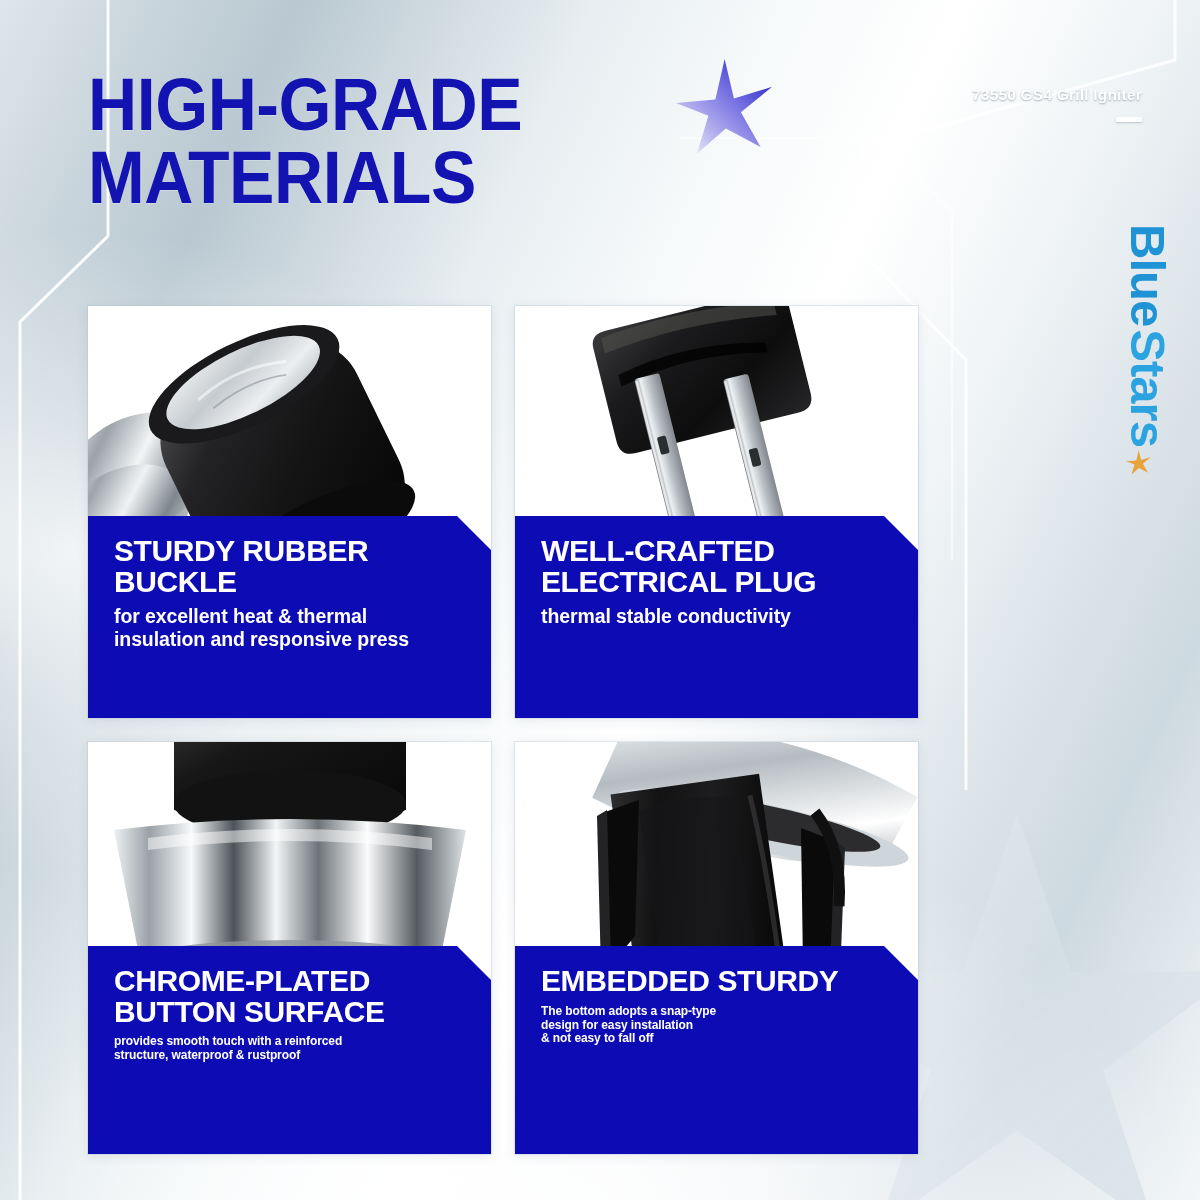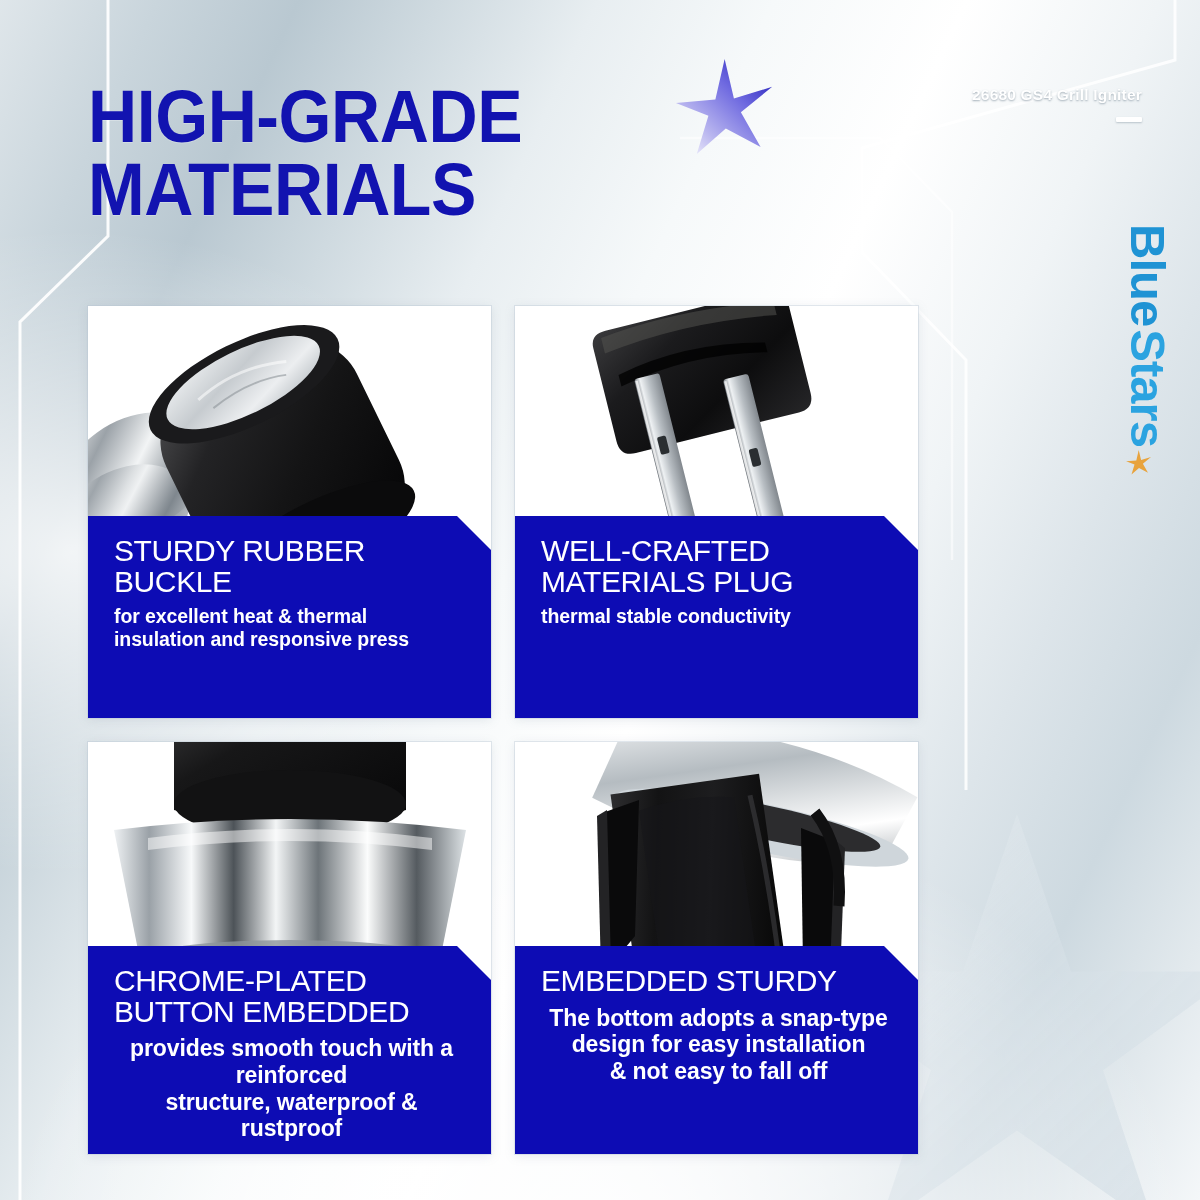--- a/index.html
+++ b/index.html
@@ -33,21 +33,21 @@
     position:absolute;right:-52px;bottom:-70px;width:470px;height:470px;
     opacity:.55;pointer-events:none;
   }
   .watermark-star svg{width:100%;height:100%;display:block;}
 
   
   .hex-frame{position:absolute;inset:0;pointer-events:none;}
   .hex-frame svg{width:100%;height:100%;display:block;}
 
   
-  .title-block{position:absolute;left:88px;top:84px;z-index:6;}
+  .title-block{position:absolute;left:88px;top:72px;z-index:6;}
   .title-line{
     font-weight:700;
     font-size:74px;
     line-height:.90;
     letter-spacing:-0.5px;
     color:#1213b0;
     font-family:"Liberation Sans Narrow","Liberation Sans",sans-serif;
     transform:scaleX(.92);
     transform-origin:left center;
     white-space:nowrap;
@@ -115,29 +115,29 @@
     position:absolute;left:0;right:0;bottom:0;
     background:#0d0cb4;
     color:#ffffff;
     padding:20px 22px 26px 26px;
     -webkit-clip-path:polygon(0 0, calc(100% - 34px) 0, 100% 34px, 100% 100%, 0 100%);
     clip-path:polygon(0 0, calc(100% - 34px) 0, 100% 34px, 100% 100%, 0 100%);
   }
   .caption.h-1{height:156px;}
   .caption.h-2{height:162px;}
   .cap-title{
-    font-size:30px;font-weight:400;line-height:1.02;letter-spacing:-0.4px;
+    font-size:30px;font-weight:700;line-height:1.02;letter-spacing:-0.4px;
     font-family:"Liberation Sans Narrow","Liberation Sans",sans-serif;
     margin:0 0 8px 0;white-space:pre-line;
   }
   .cap-sub{
     font-size:19.5px;font-weight:700;line-height:1.18;letter-spacing:-0.1px;
     margin:0;white-space:pre-line;
   }
-  .cap-sub.tight{font-size:23px;line-height:1.16;text-align:center;}
+  .cap-sub.tight{font-size:12px;line-height:1.16;}
 </style>
 </head>
 <body>
 
 <div class="canvas">
 
   <div class="watermark-star">
     <svg viewBox="0 0 100 100">
       <defs>
         <linearGradient id="wmg" x1="0" y1="0" x2="1" y2="1">
@@ -172,21 +172,21 @@
       <path d="M54 6 L62 40 L95 30 L68 52 L85 82 L55 66 L30 88 L40 55 L12 44 L46 41 Z" fill="url(#tsg)"></path>
     </svg>
   </div>
 
   <div class="title-block">
     <div class="title-line l1">HIGH-GRADE</div>
     <div class="title-line l2">MATERIALS</div>
   </div>
 
   <div class="product-tag">
-    <div class="name">26680 GS4 Grill Igniter</div>
+    <div class="name">73550 GS4 Grill Igniter</div>
     <span class="dash"></span>
   </div>
 
   <div class="brand">
     <div class="brand-inner">
       <span class="brand-text brand-blue">Blue</span>
         <span class="brand-text brand-stars">Stars</span>
       <span class="brand-star-mark">
         <svg viewBox="0 0 100 100">
           <path d="M54 6 L62 40 L95 30 L68 52 L85 82 L55 66 L30 88 L40 55 L12 44 L46 41 Z" fill="#e8a33d"></path>
@@ -276,21 +276,21 @@
             <rect x="234" y="152" width="9" height="18" rx="2" fill="#2a2e31"></rect>
             <path d="M142 58 v160" stroke="#ffffff" stroke-width="2.5" opacity=".75"></path>
             <path d="M228 80 v160" stroke="#ffffff" stroke-width="2.5" opacity=".75"></path>
             <path d="M140 206 l13 14 l13 -14 z" fill="#7e858b"></path>
             <path d="M226 228 l13 14 l13 -14 z" fill="#7e858b"></path>
           </g>
         </svg>
       </div>
       <div class="caption h-1">
         <p class="cap-title">WELL-CRAFTED
-MATERIALS PLUG</p>
+ELECTRICAL PLUG</p>
         <p class="cap-sub">thermal stable conductivity</p>
       </div>
     </div>
 
     <div class="panel">
       <div class="panel-photo">
         <svg viewBox="0 0 403 412" style="inset:0;width:100%;height:100%">
           <defs>
             <linearGradient id="p3ch" x1="0" y1="0" x2="1" y2="0">
               <stop offset="0%" stop-color="#eef1f3"></stop>
@@ -321,21 +321,21 @@
           <path d="M118 222 h168 v150 q-84 16 -168 0 z" fill="url(#p3rb)"></path>
 
           <path d="M116 228 l-48 38 l14 36 l18 -20 l10 30 l4 -84 z" fill="#0c0c0d"></path>
           <path d="M288 228 l48 38 l-14 36 l-18 -20 l-10 30 l-4 -84 z" fill="#0c0c0d"></path>
           <path d="M140 240 q56 -10 124 0" stroke="#4b4b4d" stroke-width="3" fill="none" opacity=".6"></path>
           <ellipse cx="202" cy="380" rx="86" ry="18" fill="#050506" opacity=".6"></ellipse>
         </svg>
       </div>
       <div class="caption h-2">
         <p class="cap-title">CHROME-PLATED
-BUTTON EMBEDDED</p>
+BUTTON SURFACE</p>
         <p class="cap-sub tight">provides smooth touch with a reinforced
 structure, waterproof &amp; rustproof</p>
       </div>
     </div>
 
     <div class="panel">
       <div class="panel-photo">
         <svg viewBox="0 0 403 412" style="inset:0;width:100%;height:100%">
           <defs>
             <linearGradient id="p4sh" x1="0" y1="0" x2="1" y2="0.4">

